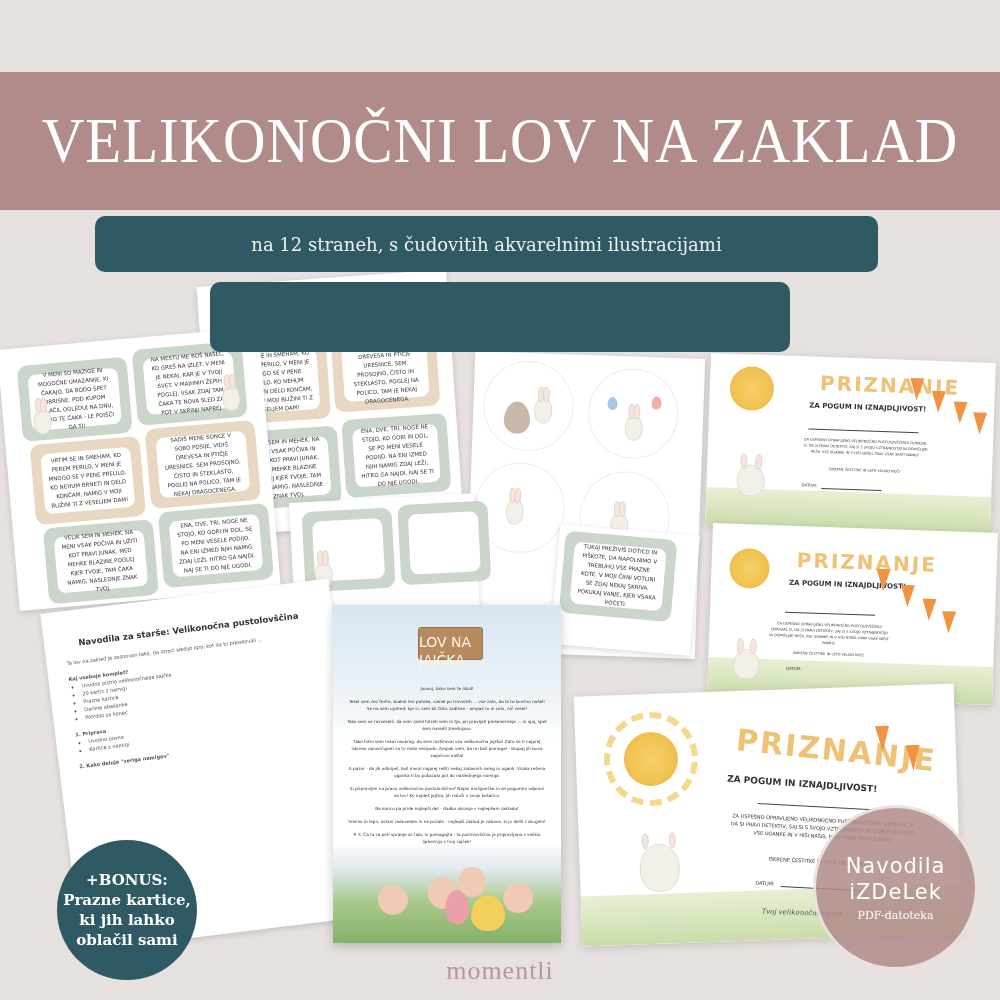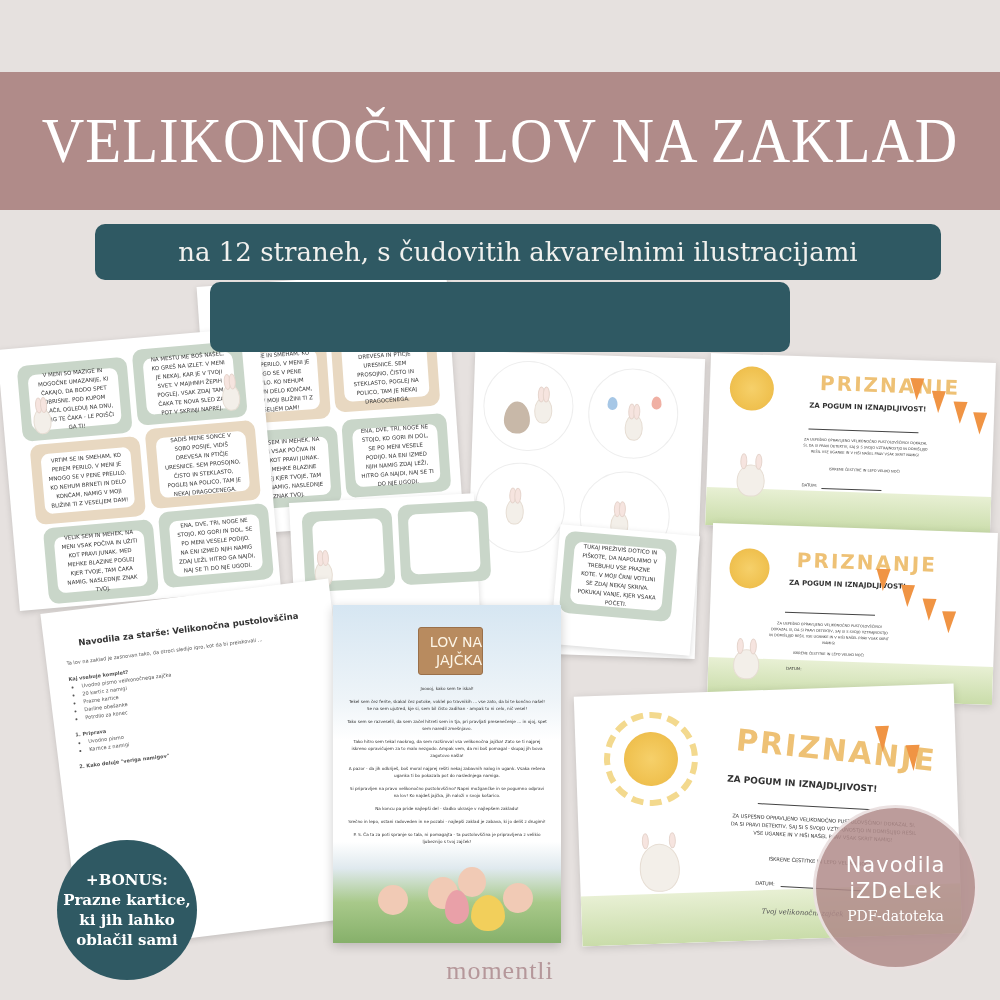--- a/index.html
+++ b/index.html
@@ -1,48 +1,48 @@
 <!DOCTYPE html>
 <html><head>
 <meta charset="utf-8">
 <style>
   *{box-sizing:border-box;margin:0;padding:0}
   html,body{width:1000px;height:1000px;overflow:hidden}
   body{background:#e6e1df;font-family:"DejaVu Serif",serif;position:relative}
   .banner{position:absolute;left:0;top:72px;width:1000px;height:138px;background:#b08b89;display:flex;align-items:center;justify-content:center}
   .banner h1{color:#fff;font-family:"Liberation Serif",serif;font-weight:400;font-size:64px;letter-spacing:1px;transform:scaleX(0.92)}
   .pill{position:absolute;background:#2f5963;color:#f1f1ee;font-family:"DejaVu Serif",serif;border-radius:10px;display:flex;align-items:center;justify-content:center;z-index:20}
-  .pill1{left:95px;top:224px;width:846px;height:56px;font-size:26px}
+  .pill1{left:95px;top:216px;width:783px;height:56px;font-size:18px}
   .pill2{left:210px;top:282px;width:580px;height:70px;font-size:20px;flex-direction:column;line-height:32px}
   .sheet{position:absolute;background:#fff;box-shadow:0 2px 6px rgba(0,0,0,.15)}
   .card{position:absolute;border-radius:10px;padding:10px;font-family:"DejaVu Sans",sans-serif;font-size:5.5px;line-height:9px;text-align:center;color:#333;text-transform:uppercase}
   .card .inner{background:#fff;border-radius:8px;width:100%;height:100%;padding:10px 6px;display:flex;align-items:center;justify-content:center}
   .green{background:#c9d6c9}
   .tan{background:#e8d8c1}
   .bunny{position:absolute;width:18px;height:26px;background:#f3efe9;border-radius:50% 50% 45% 45%;border:1px solid #e6ddd3}
   .bunny:before,.bunny:after{content:"";position:absolute;top:-12px;width:5px;height:14px;background:#f6e4df;border-radius:50%;border:1px solid #e5d4cc}
   .bunny:before{left:2px}.bunny:after{right:2px}
   .circle{position:absolute;border-radius:50%;border:1px solid #eee;background:#fff}
   .doc-text{font-family:"DejaVu Sans",sans-serif;font-size:5px;line-height:8px;color:#555}
   .bonus{position:absolute;left:57px;top:840px;width:140px;height:140px;border-radius:50%;background:#2f5963;color:#fff;display:flex;flex-direction:column;align-items:center;justify-content:center;font-family:"DejaVu Serif",serif;font-size:15px;line-height:20px;text-align:center;z-index:30;font-weight:bold}
   .digital{position:absolute;left:813px;top:805px;width:165px;height:165px;border-radius:50%;background:rgba(176,139,137,.85);border:3px solid rgba(255,255,255,.7);color:#fff;display:flex;flex-direction:column;align-items:center;justify-content:center;z-index:30;text-align:center}
   .digital .d1{font-family:"DejaVu Sans",sans-serif;font-size:21px;line-height:26px;letter-spacing:1px}
-  .digital .d2{font-family:"DejaVu Serif",serif;font-size:14px;margin-top:4px}
+  .digital .d2{font-family:"DejaVu Serif",serif;font-size:11px;margin-top:4px}
   .logo{position:absolute;left:0;width:1000px;top:956px;text-align:center;font-family:"Liberation Serif",serif;font-size:26px;color:#b5979a;letter-spacing:1px}
   .cert{position:absolute;background:#fff;box-shadow:0 2px 8px rgba(0,0,0,.15);overflow:hidden}
   .sun{position:absolute;border-radius:50%;background:radial-gradient(circle,#f6d06a 0%,#f0c251 60%,#eab54a 100%)}
   .sunray{position:absolute;border-radius:50%;border:6px dashed #f3d98e}
   .priz{position:absolute;font-family:"DejaVu Sans",sans-serif;font-weight:bold;color:#eec175;letter-spacing:2px}
   .priz-sub{position:absolute;font-family:"DejaVu Sans",sans-serif;font-weight:bold;color:#333}
   .grass{position:absolute;left:0;bottom:0;width:100%;background:linear-gradient(#e8f0d4,#c9dca9)}
   .carrot{position:absolute;width:0;height:0;border-left:7px solid transparent;border-right:7px solid transparent;border-top:22px solid #f09444}
   .line{position:absolute;border-bottom:1px solid #444}
   .small-cert-text{position:absolute;font-family:"DejaVu Sans",sans-serif;color:#333;text-align:center;text-transform:uppercase}
   .letter{position:absolute;left:333px;top:605px;width:228px;height:338px;background:linear-gradient(#d6e6f2 0%,#eef4f8 28%,#fff 40%,#fff 70%,#dfe9ee 78%,#a8c98a 88%,#86b06a 100%);box-shadow:0 3px 10px rgba(0,0,0,.2);z-index:12;overflow:hidden}
-  .sign{position:absolute;left:85px;top:22px;width:65px;height:48px;background:#b88b5f;border-radius:3px;color:#fdf5e6;font-family:"DejaVu Sans",sans-serif;font-size:14px;line-height:18px;text-align:right;padding-top:5px;border:1px solid #9a704a}
+  .sign{position:absolute;left:85px;top:22px;width:65px;height:33px;background:#b88b5f;border-radius:3px;color:#fdf5e6;font-family:"DejaVu Sans",sans-serif;font-size:14px;line-height:18px;text-align:left;padding-top:5px;border:1px solid #9a704a}
   .letter-body{position:absolute;left:14px;top:80px;width:200px;text-align:center;font-family:"DejaVu Sans",sans-serif;font-size:4.2px;line-height:7px;color:#333}
   .letter-body p{margin-bottom:6px}
   .egg{position:absolute;border-radius:50% 50% 48% 48% / 60% 60% 40% 40%}
   .rabbit{position:absolute;background:#f1cab5;border-radius:50%}
 </style>
 </head>
 <body>
 
 <div class="banner">
   <h1>VELIKONOČNI LOV NA ZAKLAD</h1>

